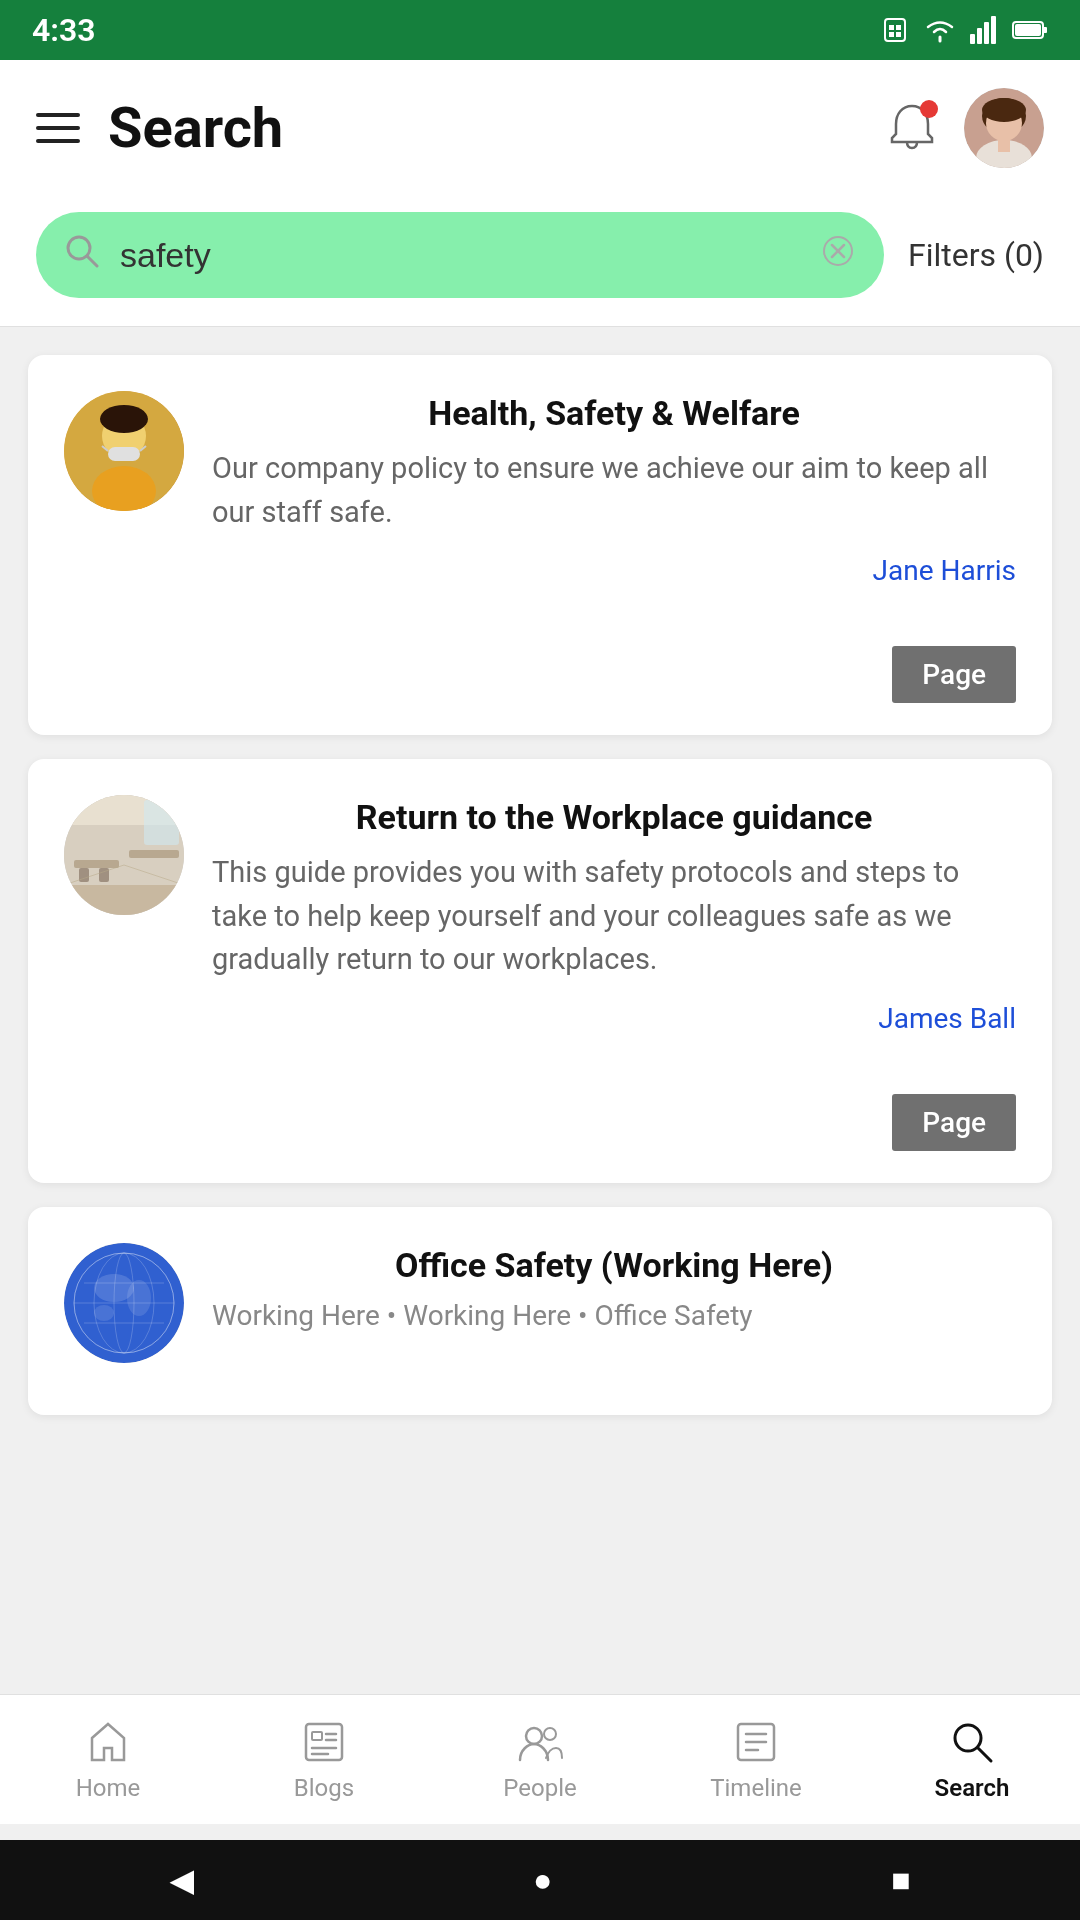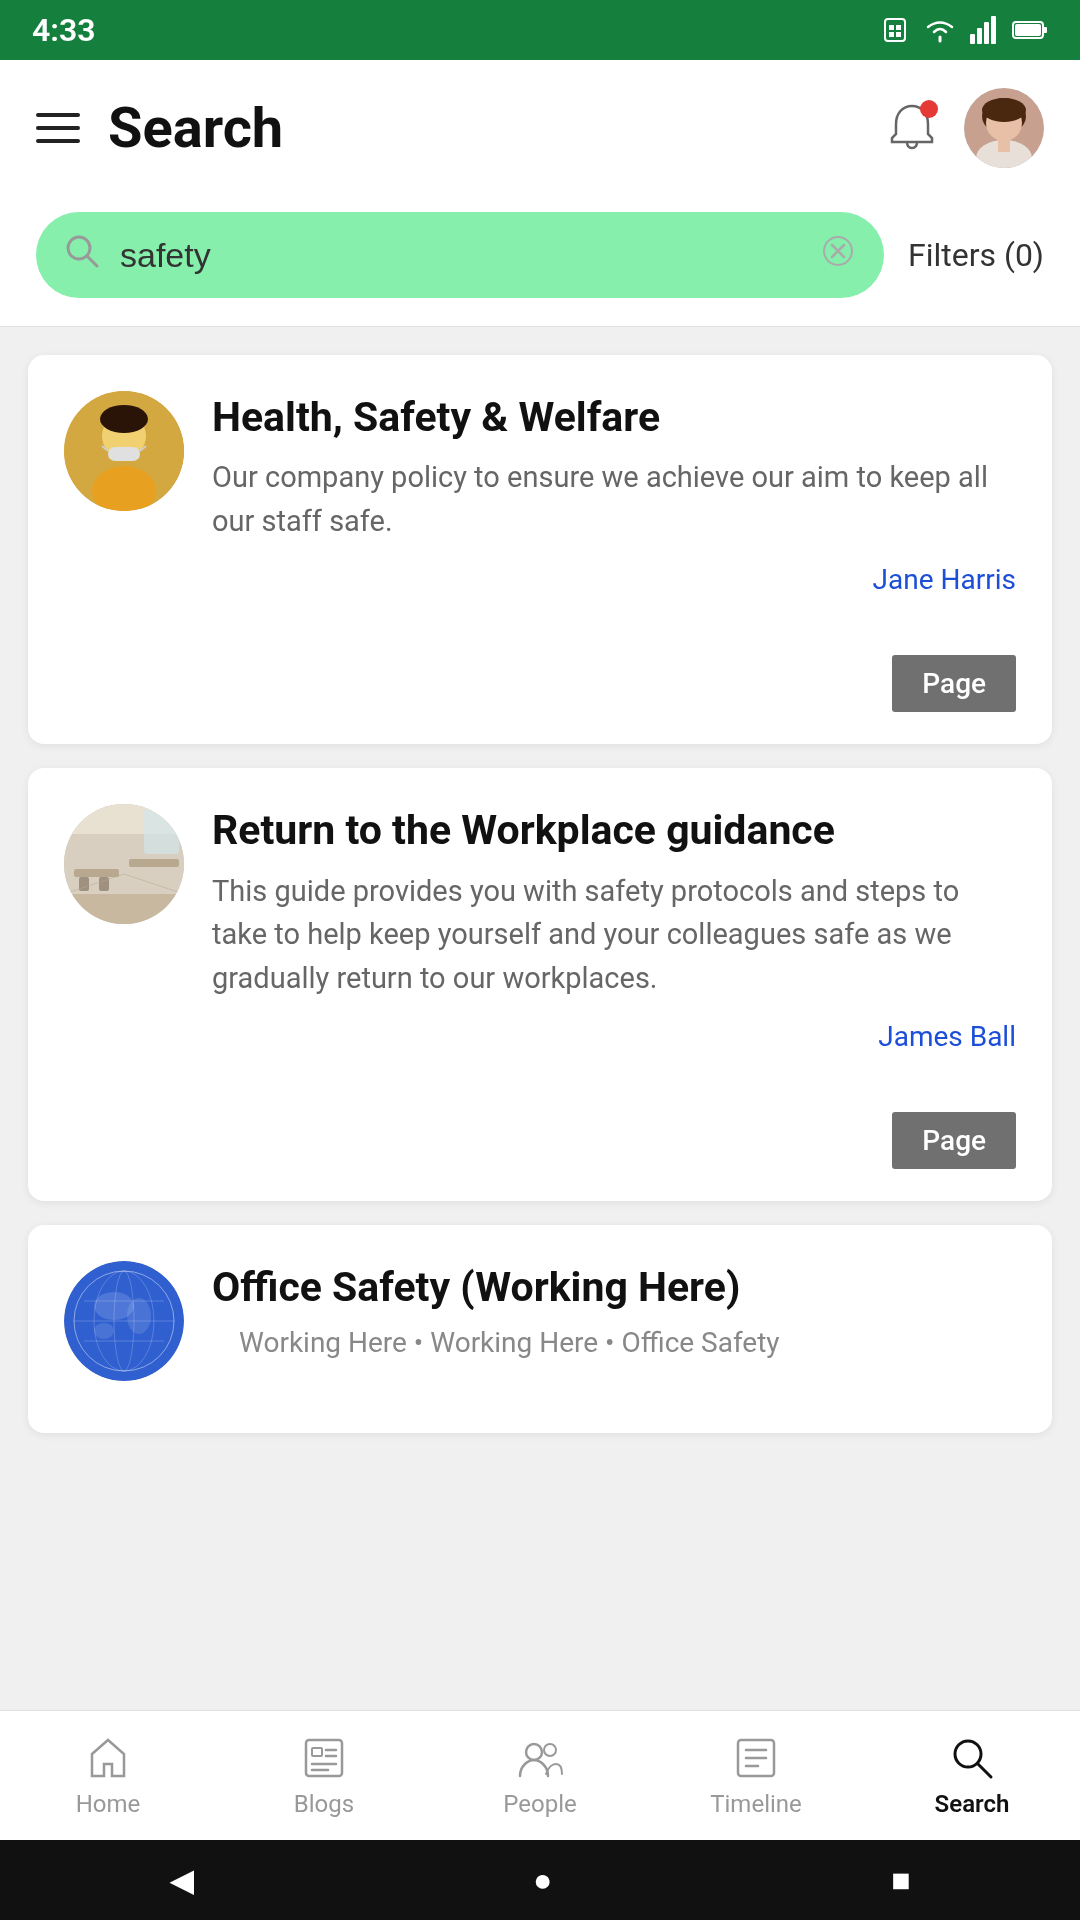--- a/index.html
+++ b/index.html
@@ -168,25 +168,26 @@
       background: linear-gradient(135deg, #e8c060 0%, #d4a040 40%, #c89030 60%);
       position: relative;
       display: flex;
       align-items: center;
       justify-content: center;
     }
     .card-info {
       flex: 1;
     }
     .card-title {
-      font-size: 41px;
+      font-size: 34px;
       font-weight: 700;
       color: #111;
       margin-bottom: 12px;
       line-height: 1.3;
+      text-align: center;
     }
     .card-desc {
       font-size: 29px;
       color: #666;
       line-height: 1.5;
     }
     .card-footer {
       display: flex;
       align-items: center;
       justify-content: space-between;
@@ -205,27 +206,26 @@
       font-size: 28px;
       padding: 12px 30px;
       border-radius: 3px;
       font-weight: 500;
       margin-top: 43px;
     }
     .card-subtitle {
       font-size: 28px;
       color: #888;
       margin-top: 8px;
-      margin-left: 27px;
     }
 
     
     .bottom-nav {
       position: fixed;
-      bottom: 80px;
+      bottom: 96px;
       left: 0;
       width: 1080px;
       background: white;
       display: flex;
       align-items: center;
       justify-content: space-around;
       height: 130px;
       border-top: 1px solid #e0e0e0;
     }
     .nav-item {

